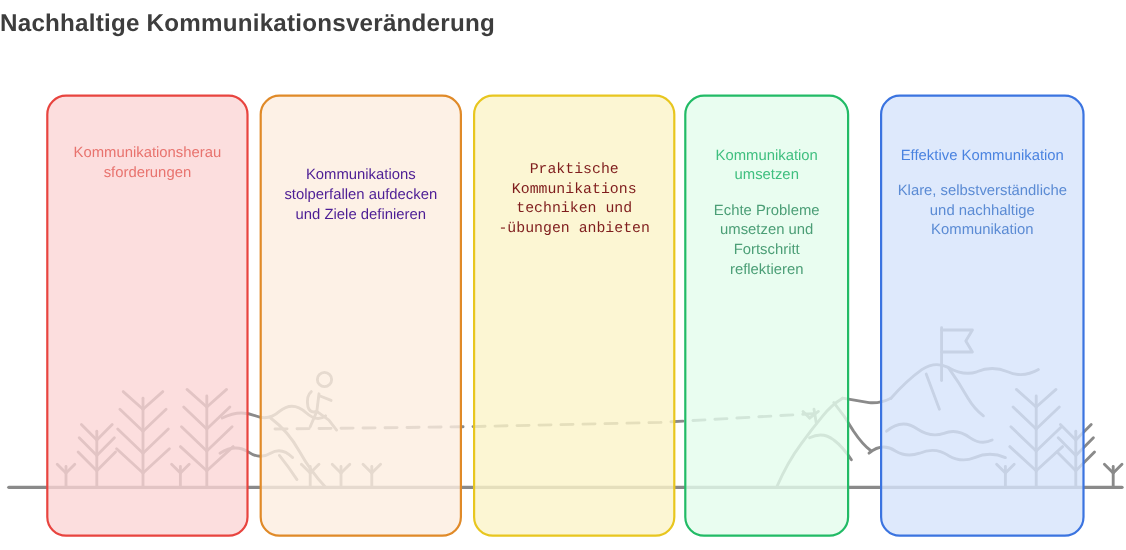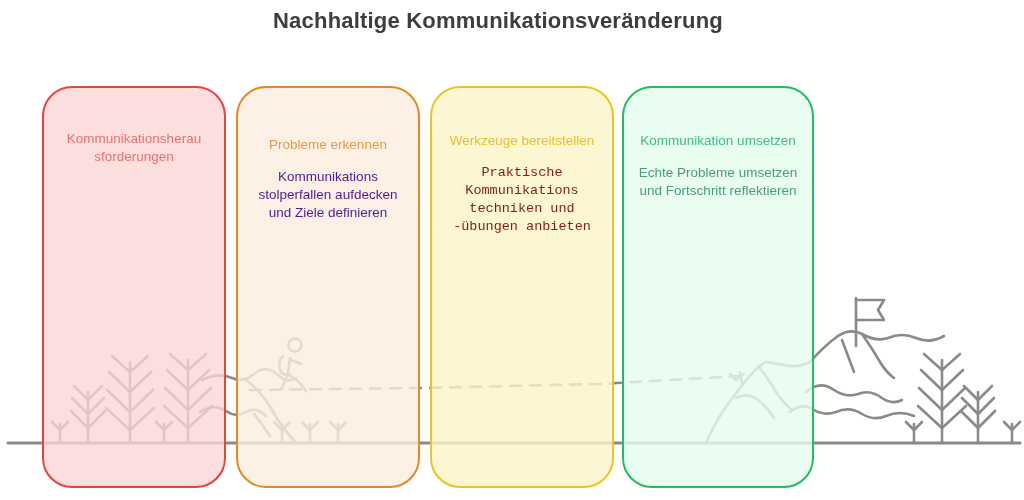--- a/index.html
+++ b/index.html
@@ -8,36 +8,36 @@
     background:#ffffff;
     font-family:"Liberation Sans", sans-serif;
     overflow:hidden;
     position:relative;
   }
   #stage{position:absolute;left:0;top:0;width:1024px;height:500px;}
 
   .title{
     position:absolute;
     left:0; top:8px; width:996px;
-    text-align:center;
+    text-align:left;
     font-size:22px;
     font-weight:bold;
     color:#3d3d3d;
     letter-spacing:0.2px;
   }
 
   
   #artback{position:absolute;left:0;top:0;width:1024px;height:500px;pointer-events:none;}
 
   
   .panel{
     position:absolute;
     top:86px;
     height:402px;
-    border-radius:30px;
+    border-radius:18px;
     border-width:2px;
     border-style:solid;
     box-sizing:border-box;
   }
   .ptext{
     position:absolute;
     left:0; right:0;
     top:42px;
     padding:0 10px;
     box-sizing:border-box;
@@ -198,33 +198,37 @@
   </svg>
 
   <div class="panel" style="left:42px;width:184px;background:rgba(251,213,213,0.78);border-color:#E8443F;">
     <div class="ptext">
       <div class="ptitle" style="color:#E8736E;">Kommunikationsherau sforderungen</div>
     </div>
   </div>
 
   <div class="panel" style="left:236px;width:184px;background:rgba(253,238,224,0.80);border-color:#E08A28;">
     <div class="ptext" style="top:48px;">
-      <div class="ptitle" style="color:#E59A4B;">Probleme erkennen</div>
       <div class="pbody" style="color:#4c1d95;">Kommunikations stolperfallen aufdecken und Ziele definieren</div>
     </div>
   </div>
 
   <div class="panel" style="left:430px;width:184px;background:rgba(251,244,200,0.80);border-color:#E8C61F;">
     <div class="ptext" style="top:44px;">
-      <div class="ptitle" style="color:#E5C12B;">Werkzeuge bereitstellen</div>
       <div class="pbody" style="color:#7f1d1d;font-family:Liberation Mono, monospace;">Praktische Kommunikations techniken und -übungen anbieten</div>
     </div>
   </div>
 
-  <div class="panel" style="left:622px;width:192px;background:rgba(227,252,236,0.80);border-color:#22BB66;">
+  <div class="panel" style="left:622px;width:150px;background:rgba(227,252,236,0.80);border-color:#22BB66;">
     <div class="ptext" style="top:44px;">
       <div class="ptitle" style="color:#3FBF7F;">Kommunikation umsetzen</div>
       <div class="pbody" style="color:#4B9E76;">Echte Probleme umsetzen und Fortschritt reflektieren</div>
     </div>
   </div>
 
+  <div class="panel" style="left:800px;width:186px;background:rgba(214,228,251,0.80);border-color:#3B74E0;">
+    <div class="ptext" style="top:44px;">
+      <div class="ptitle" style="color:#4A83E0;">Effektive Kommunikation</div>
+      <div class="pbody" style="color:#5B8BD4;">Klare, selbstverständliche und nachhaltige Kommunikation</div>
+    </div>
+  </div>
 
 </div>
 
 </body></html>

